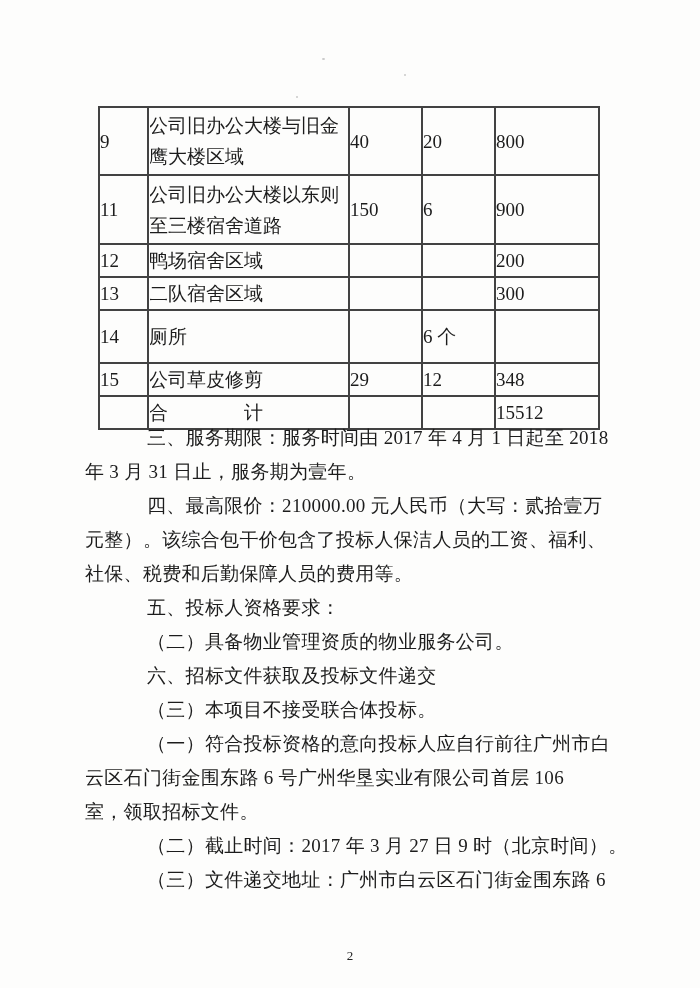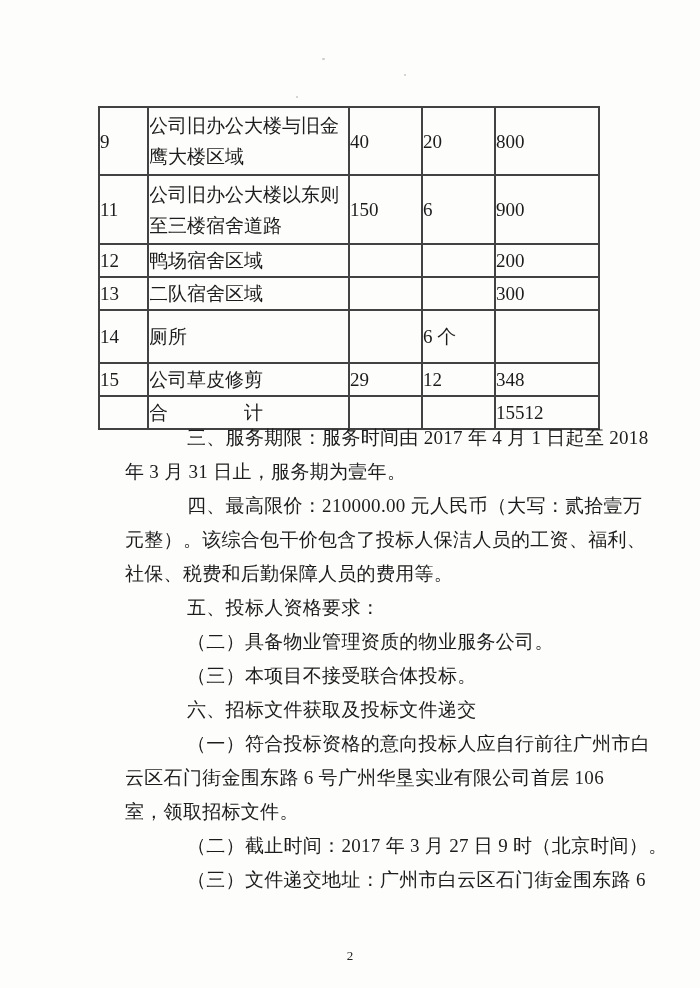--- a/index.html
+++ b/index.html
@@ -63,21 +63,20 @@
   .h32 { height: 32px; }
 
   
   .body-text {
     position: absolute;
     left: 85px;
     top: 421px;
     width: 532px;
     font-size: 19px;
     letter-spacing: 0.3px;
-    margin-left: 40px;
   }
   .line {
     display: block;
     height: 34px;
     line-height: 34px;
     white-space: nowrap;
   }
   .line.indent { padding-left: 62px; }
 
   
@@ -164,22 +163,22 @@
   </table>
 
   <div class="body-text">
     <div class="line indent">三、服务期限：服务时间由 2017 年 4 月  1 日起至 2018</div>
     <div class="line">年  3 月 31 日止，服务期为壹年。</div>
     <div class="line indent">四、最高限价：210000.00 元人民币（大写：贰拾壹万</div>
     <div class="line">元整）。该综合包干价包含了投标人保洁人员的工资、福利、</div>
     <div class="line">社保、税费和后勤保障人员的费用等。</div>
     <div class="line indent">五、投标人资格要求：</div>
     <div class="line indent">（二）具备物业管理资质的物业服务公司。</div>
+    <div class="line indent">六、招标文件获取及投标文件递交</div>
     <div class="line indent">（三）本项目不接受联合体投标。</div>
-    <div class="line indent">六、招标文件获取及投标文件递交</div>
     <div class="line indent">（一）符合投标资格的意向投标人应自行前往广州市白</div>
     <div class="line">云区石门街金围东路 6 号广州华垦实业有限公司首层 106</div>
     <div class="line">室，领取招标文件。</div>
     <div class="line indent">（二）截止时间：2017 年  3 月 27 日 9 时（北京时间）。</div>
     <div class="line indent">（三）文件递交地址：广州市白云区石门街金围东路 6</div>
   </div>
 
   <div class="page-number">2</div>
 
 </div>

